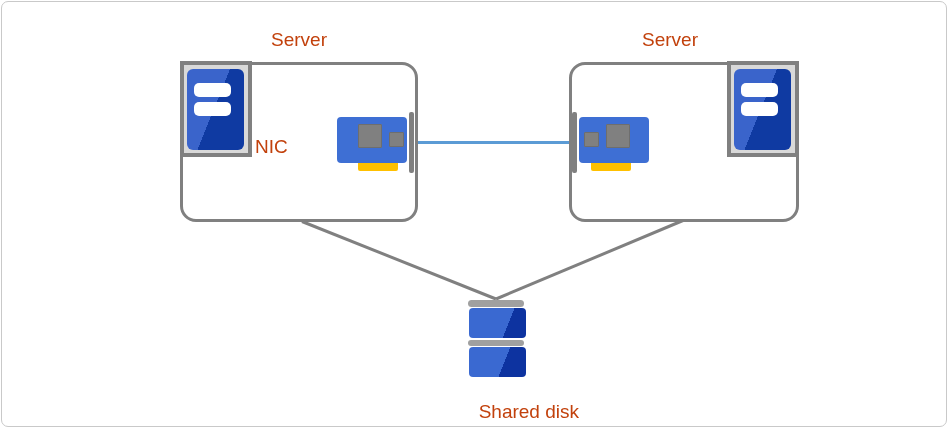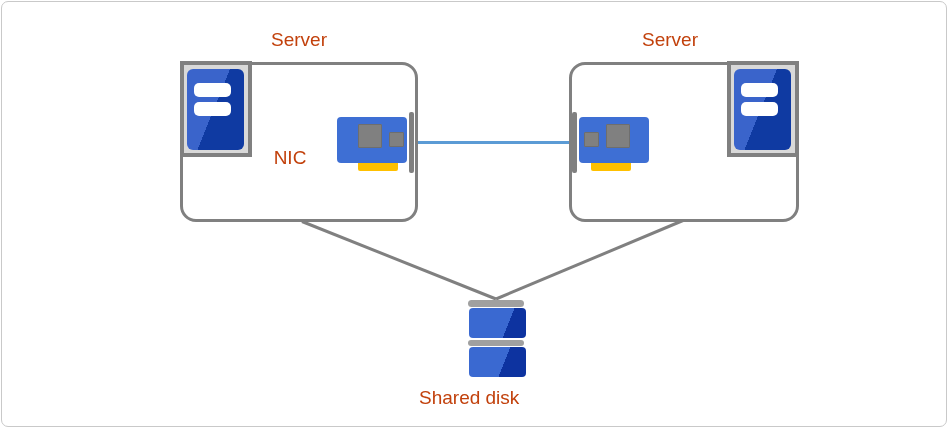--- a/index.html
+++ b/index.html
@@ -14,22 +14,22 @@
   .lines-svg{position:absolute;left:0;top:0;width:948px;height:428px;}
   .server-box{
     position:absolute;top:62px;height:160px;box-sizing:border-box;
     border:3px solid #808080;border-radius:16px;background:#ffffff;
   }
   .server-box.left{left:180px;width:238px;}
   .server-box.right{left:569px;width:230px;}
   .label{position:absolute;font-size:19px;line-height:1.1;white-space:nowrap;}
   .server-label-left{left:271px;top:30px;}
   .server-label-right{left:642px;top:30px;}
-  .nic-label{left:255px;top:148px;width:70px;text-align:center;}
-  .disk-label{left:419px;top:388px;width:160px;text-align:left;}
+  .nic-label{left:255px;top:137px;width:70px;text-align:left;}
+  .disk-label{left:419px;top:402px;width:160px;text-align:right;}
   
   .tower-frame{
     position:absolute;top:61px;width:72px;height:96px;box-sizing:border-box;
     border:4px solid #808080;background:#d9d9d9;
   }
   .tower-frame.left{left:180px;}
   .tower-frame.right{left:727px;}
   .tower-body{
     position:absolute;left:3px;top:4px;width:57px;height:81px;border-radius:6px;
     background:linear-gradient(112deg,#3a64cb 48%,#0f3aa2 48%);

